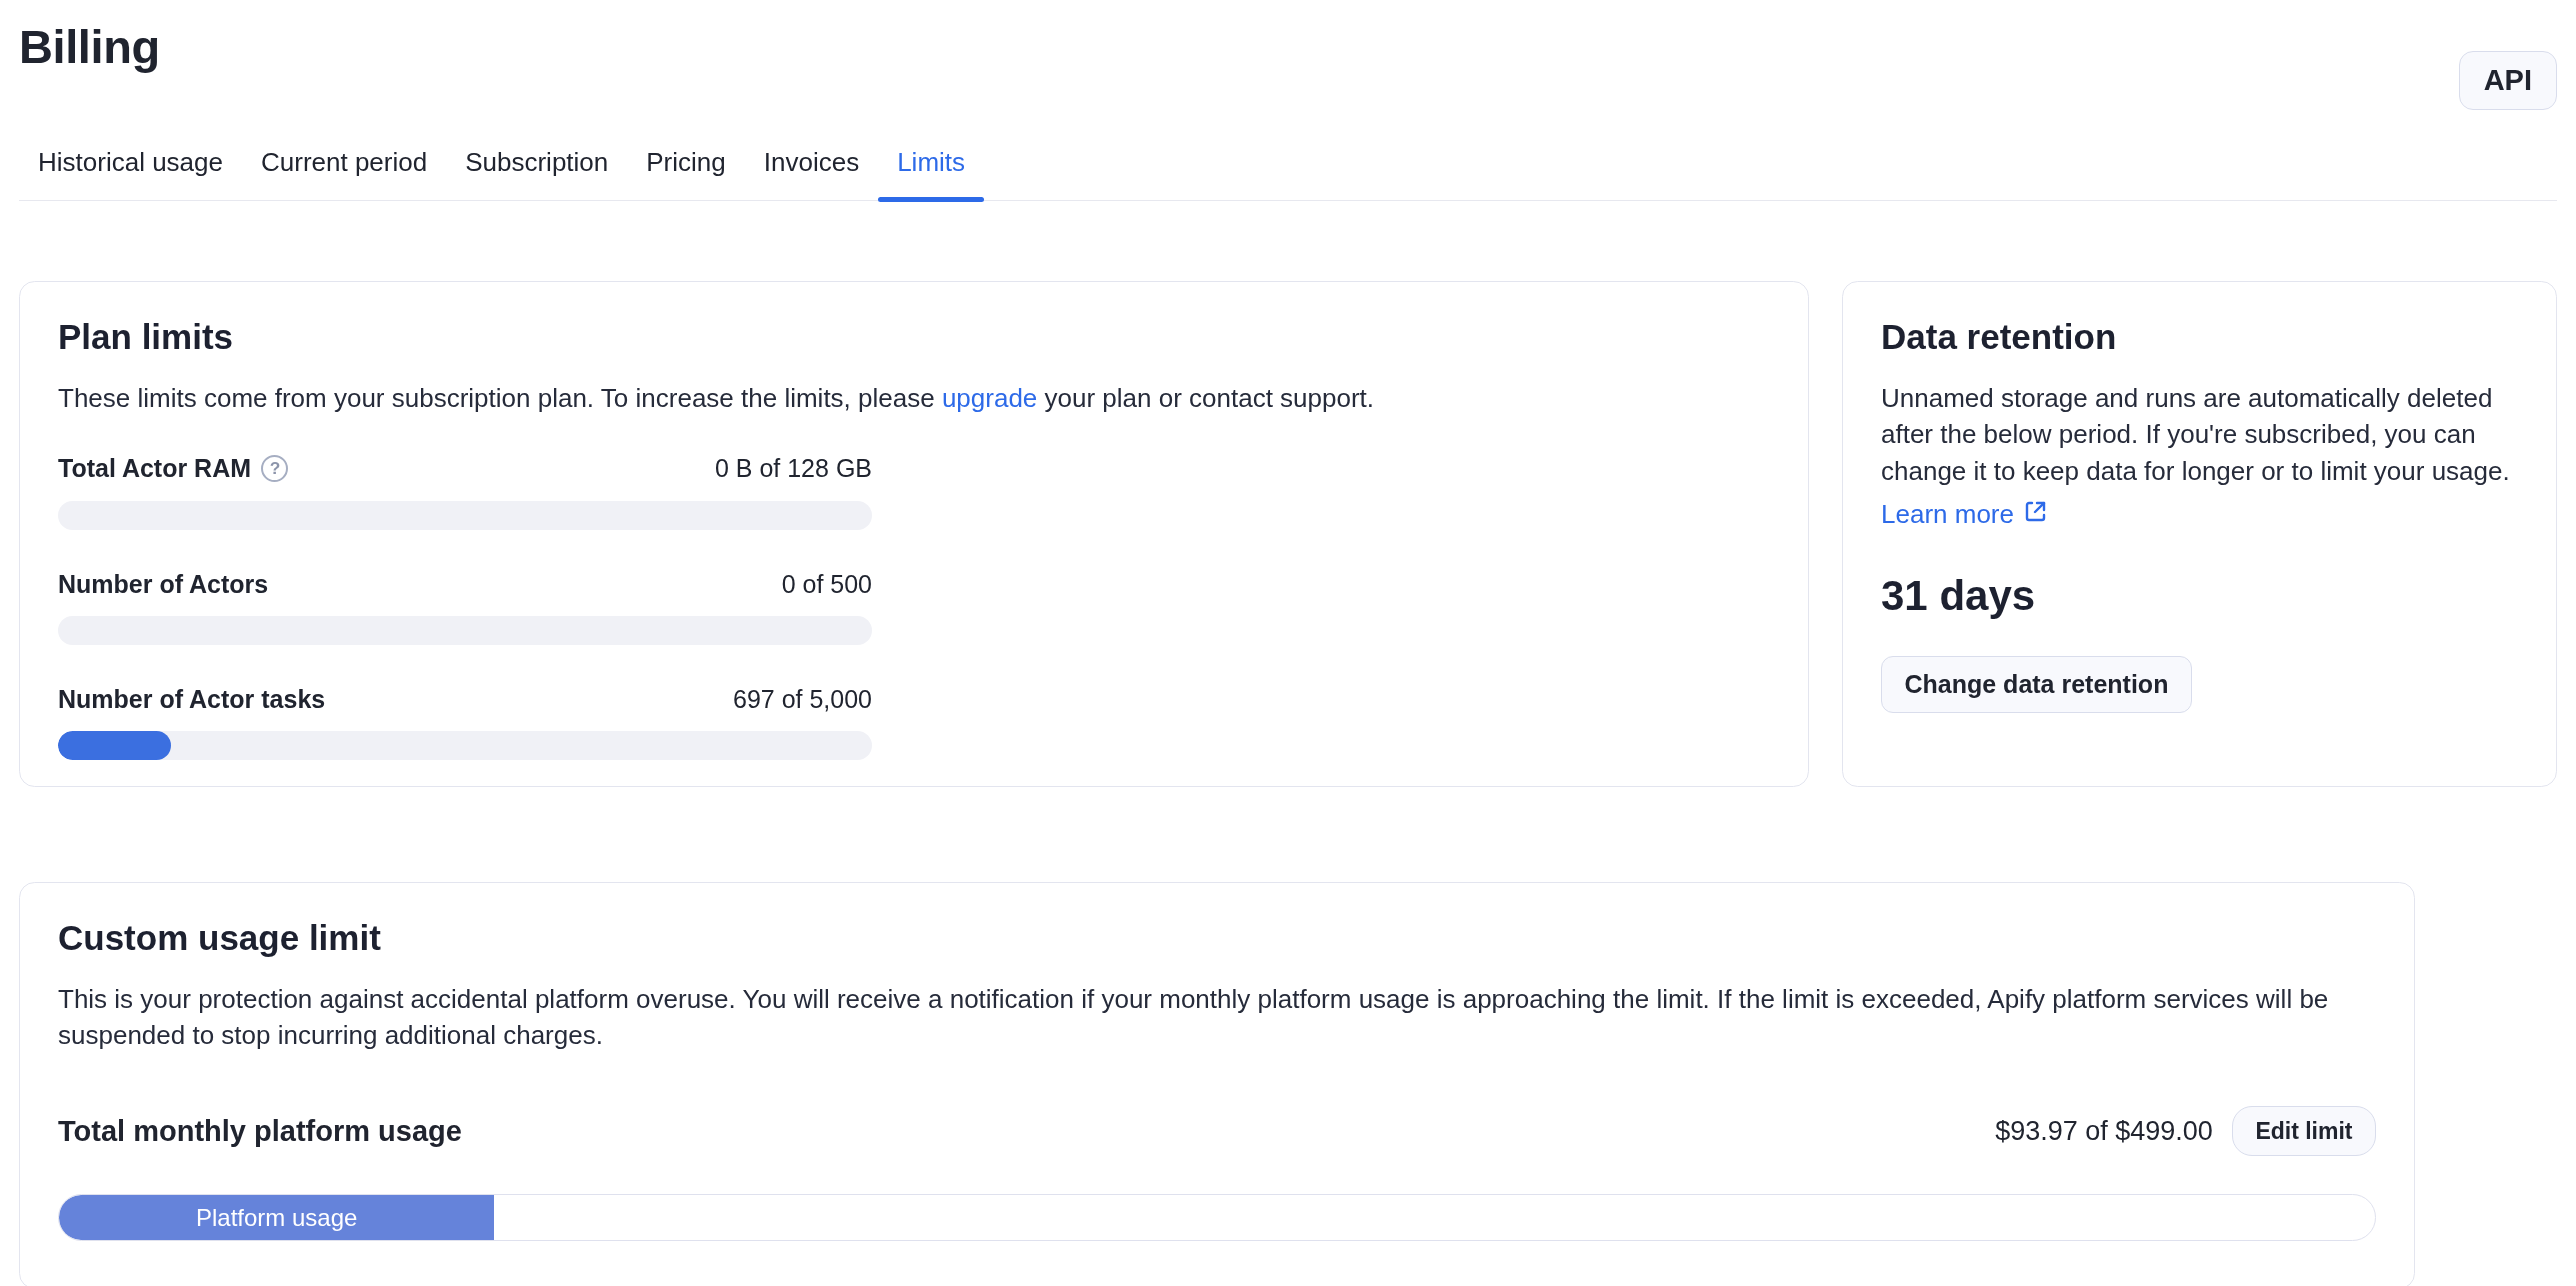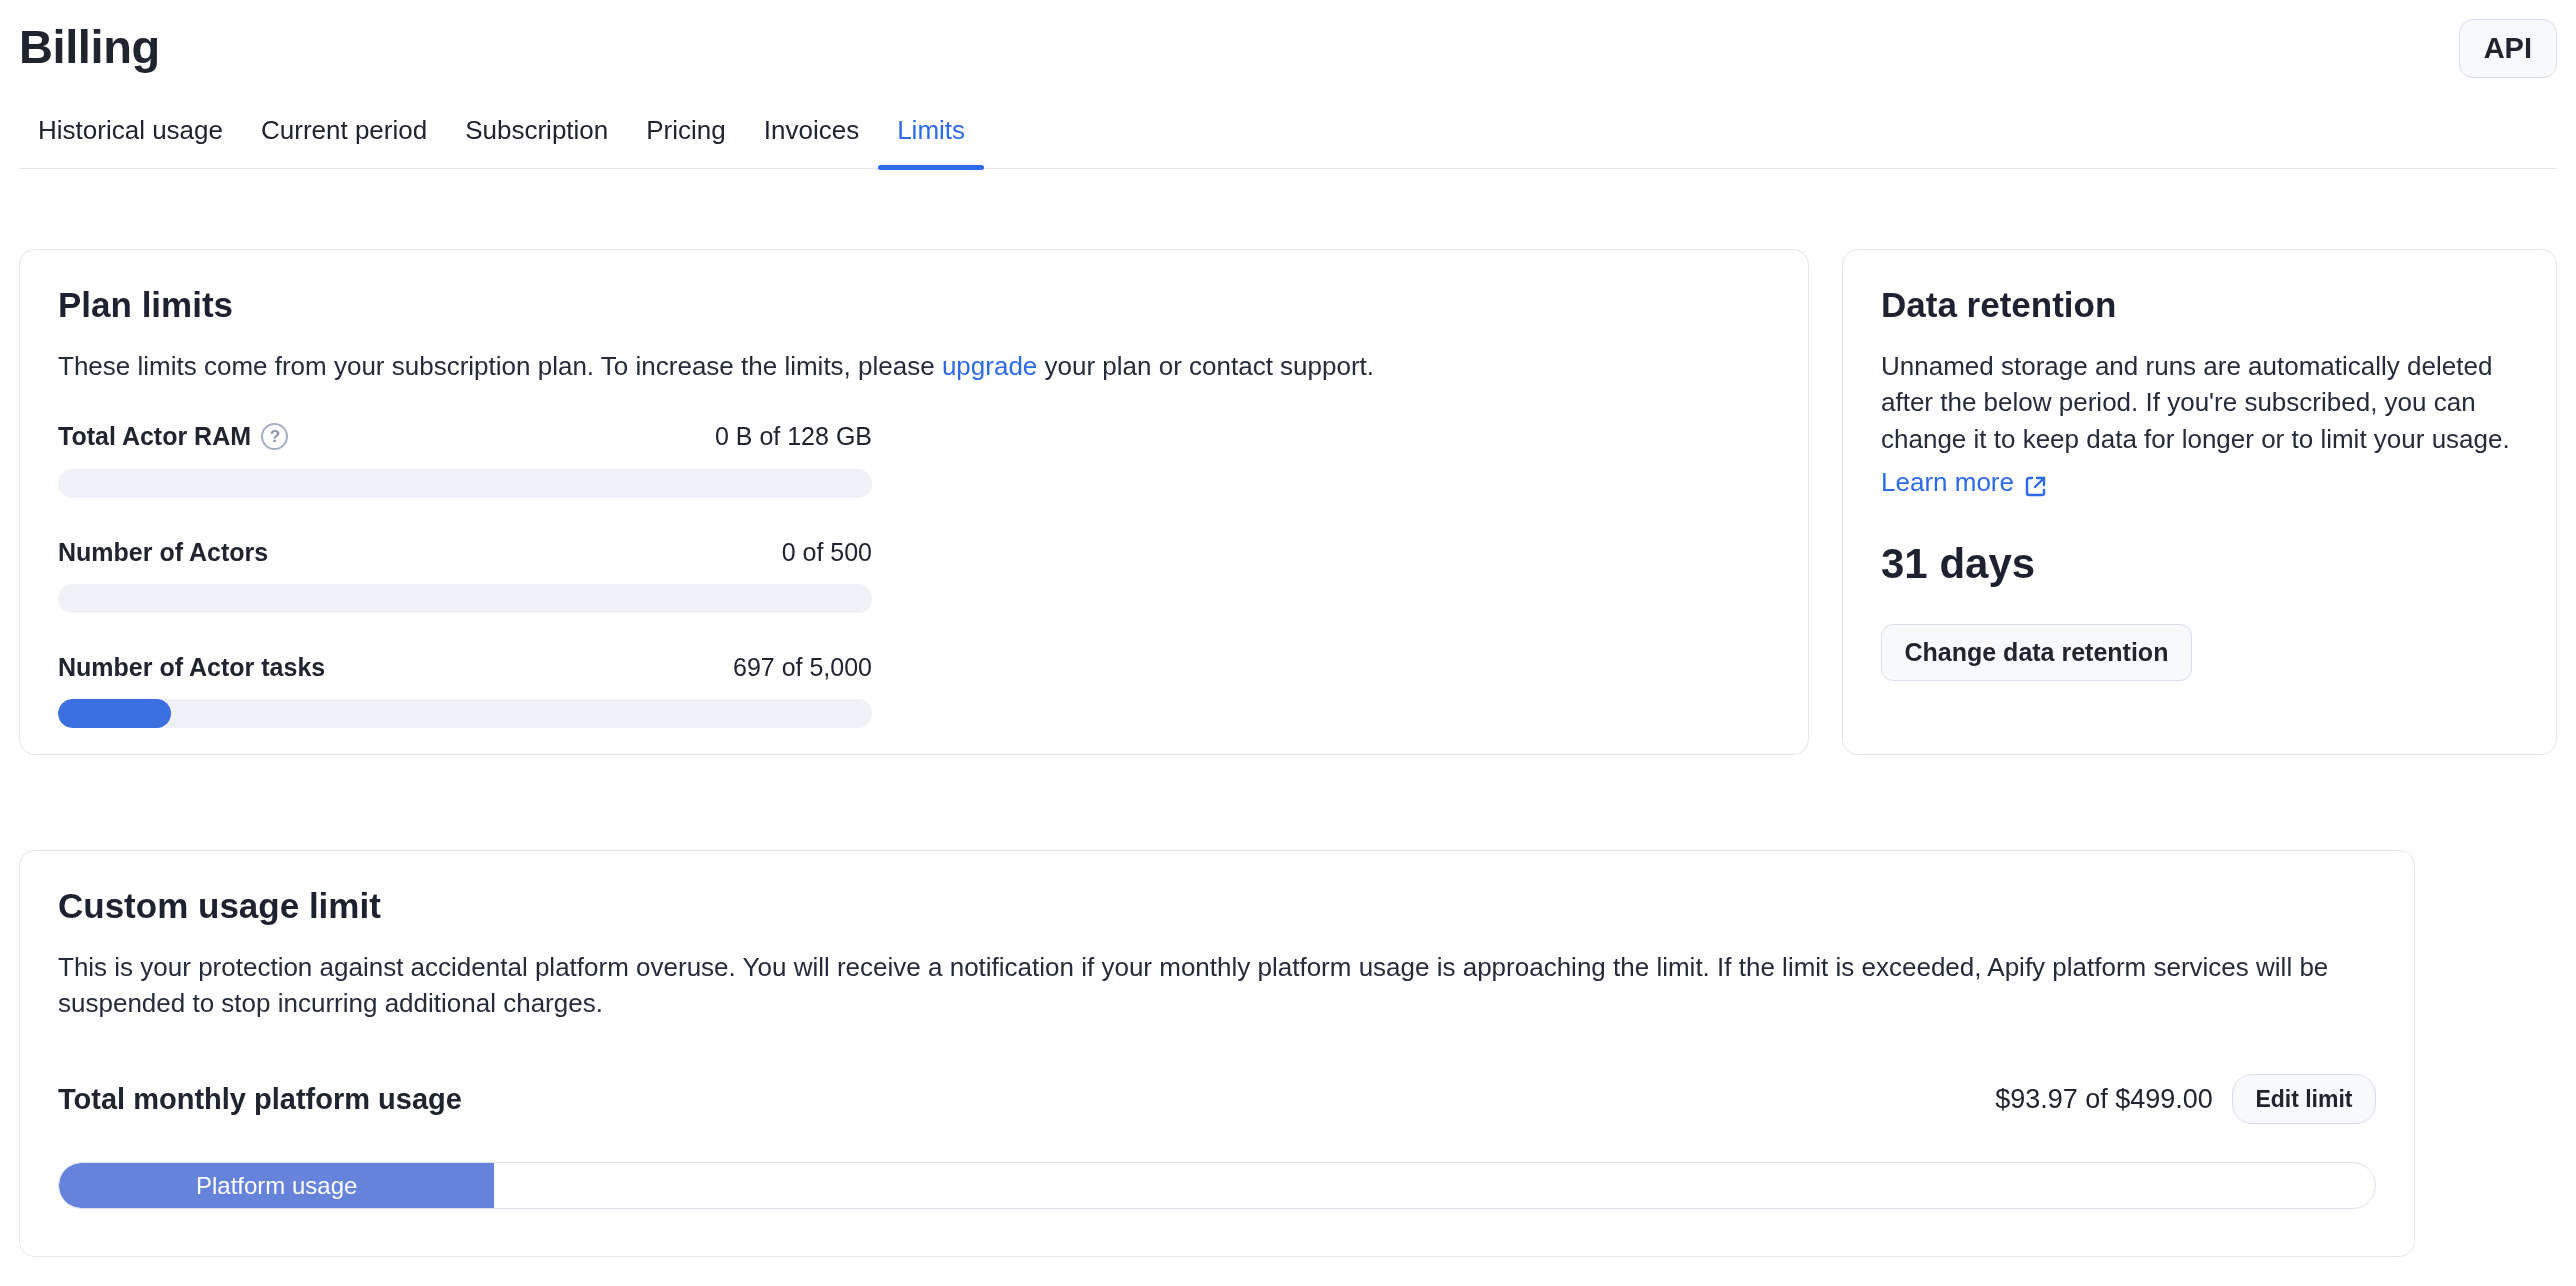--- a/index.html
+++ b/index.html
@@ -16,21 +16,21 @@
     display: flex; justify-content: space-between; align-items: flex-start;
     padding: 19px 19px 0 19px;
     gap: 32px;
   }
   .page-title { font-size: 47px; font-weight: 700; letter-spacing: -0.4px; }
   .btn {
     font-family: "Liberation Sans", sans-serif;
     background: #f8f9fd; border: 1.7px solid #d9ddec; border-radius: 14px;
     color: #20242f; font-weight: 700; cursor: pointer;
   }
-  .api-btn { font-size: 29px; padding: 12px 24px; border-radius: 14px; }
+  .api-btn { font-size: 29px; padding: 12px 24px; border-radius: 14px; margin-top: 32px; }
 
   
   .tabs {
     display: flex; margin: 22.5px 19px 0 19px;
     border-bottom: 1.7px solid #e7e8ef;
   }
   .tab {
     position: relative; padding: 14px 19px 22.5px 19px;
     font-size: 26px; color: #20242f; cursor: pointer; white-space: nowrap;
   }
@@ -73,21 +73,21 @@
     cursor: pointer;
   }
   .track {
     height: 29px; border-radius: 14.7px; background: #f0f1f6; overflow: hidden;
   }
   .fill { height: 100%; background: #3b6fe0; border-radius: 14.7px; width: 0; }
 
   
   .retention-desc { margin-bottom: 5.2px; margin-top: 20px; }
   .learn-more {
-    display: inline-flex; align-items: flex-end; gap: 10.4px;
+    display: inline-flex; align-items: flex-start; gap: 10.4px;
     font-size: 26px; margin-top: 3.5px;
   }
   .retention-period { font-size: 42px; font-weight: 700; margin-top: 42px; color: #1d2130; }
   .retention-btn { font-size: 25px; padding: 13px 22.5px; border-radius: 12px; margin-top: 36px; }
 
   
   .usage-row {
     display: flex; justify-content: space-between; align-items: center;
     margin-top: 52px;
   }

